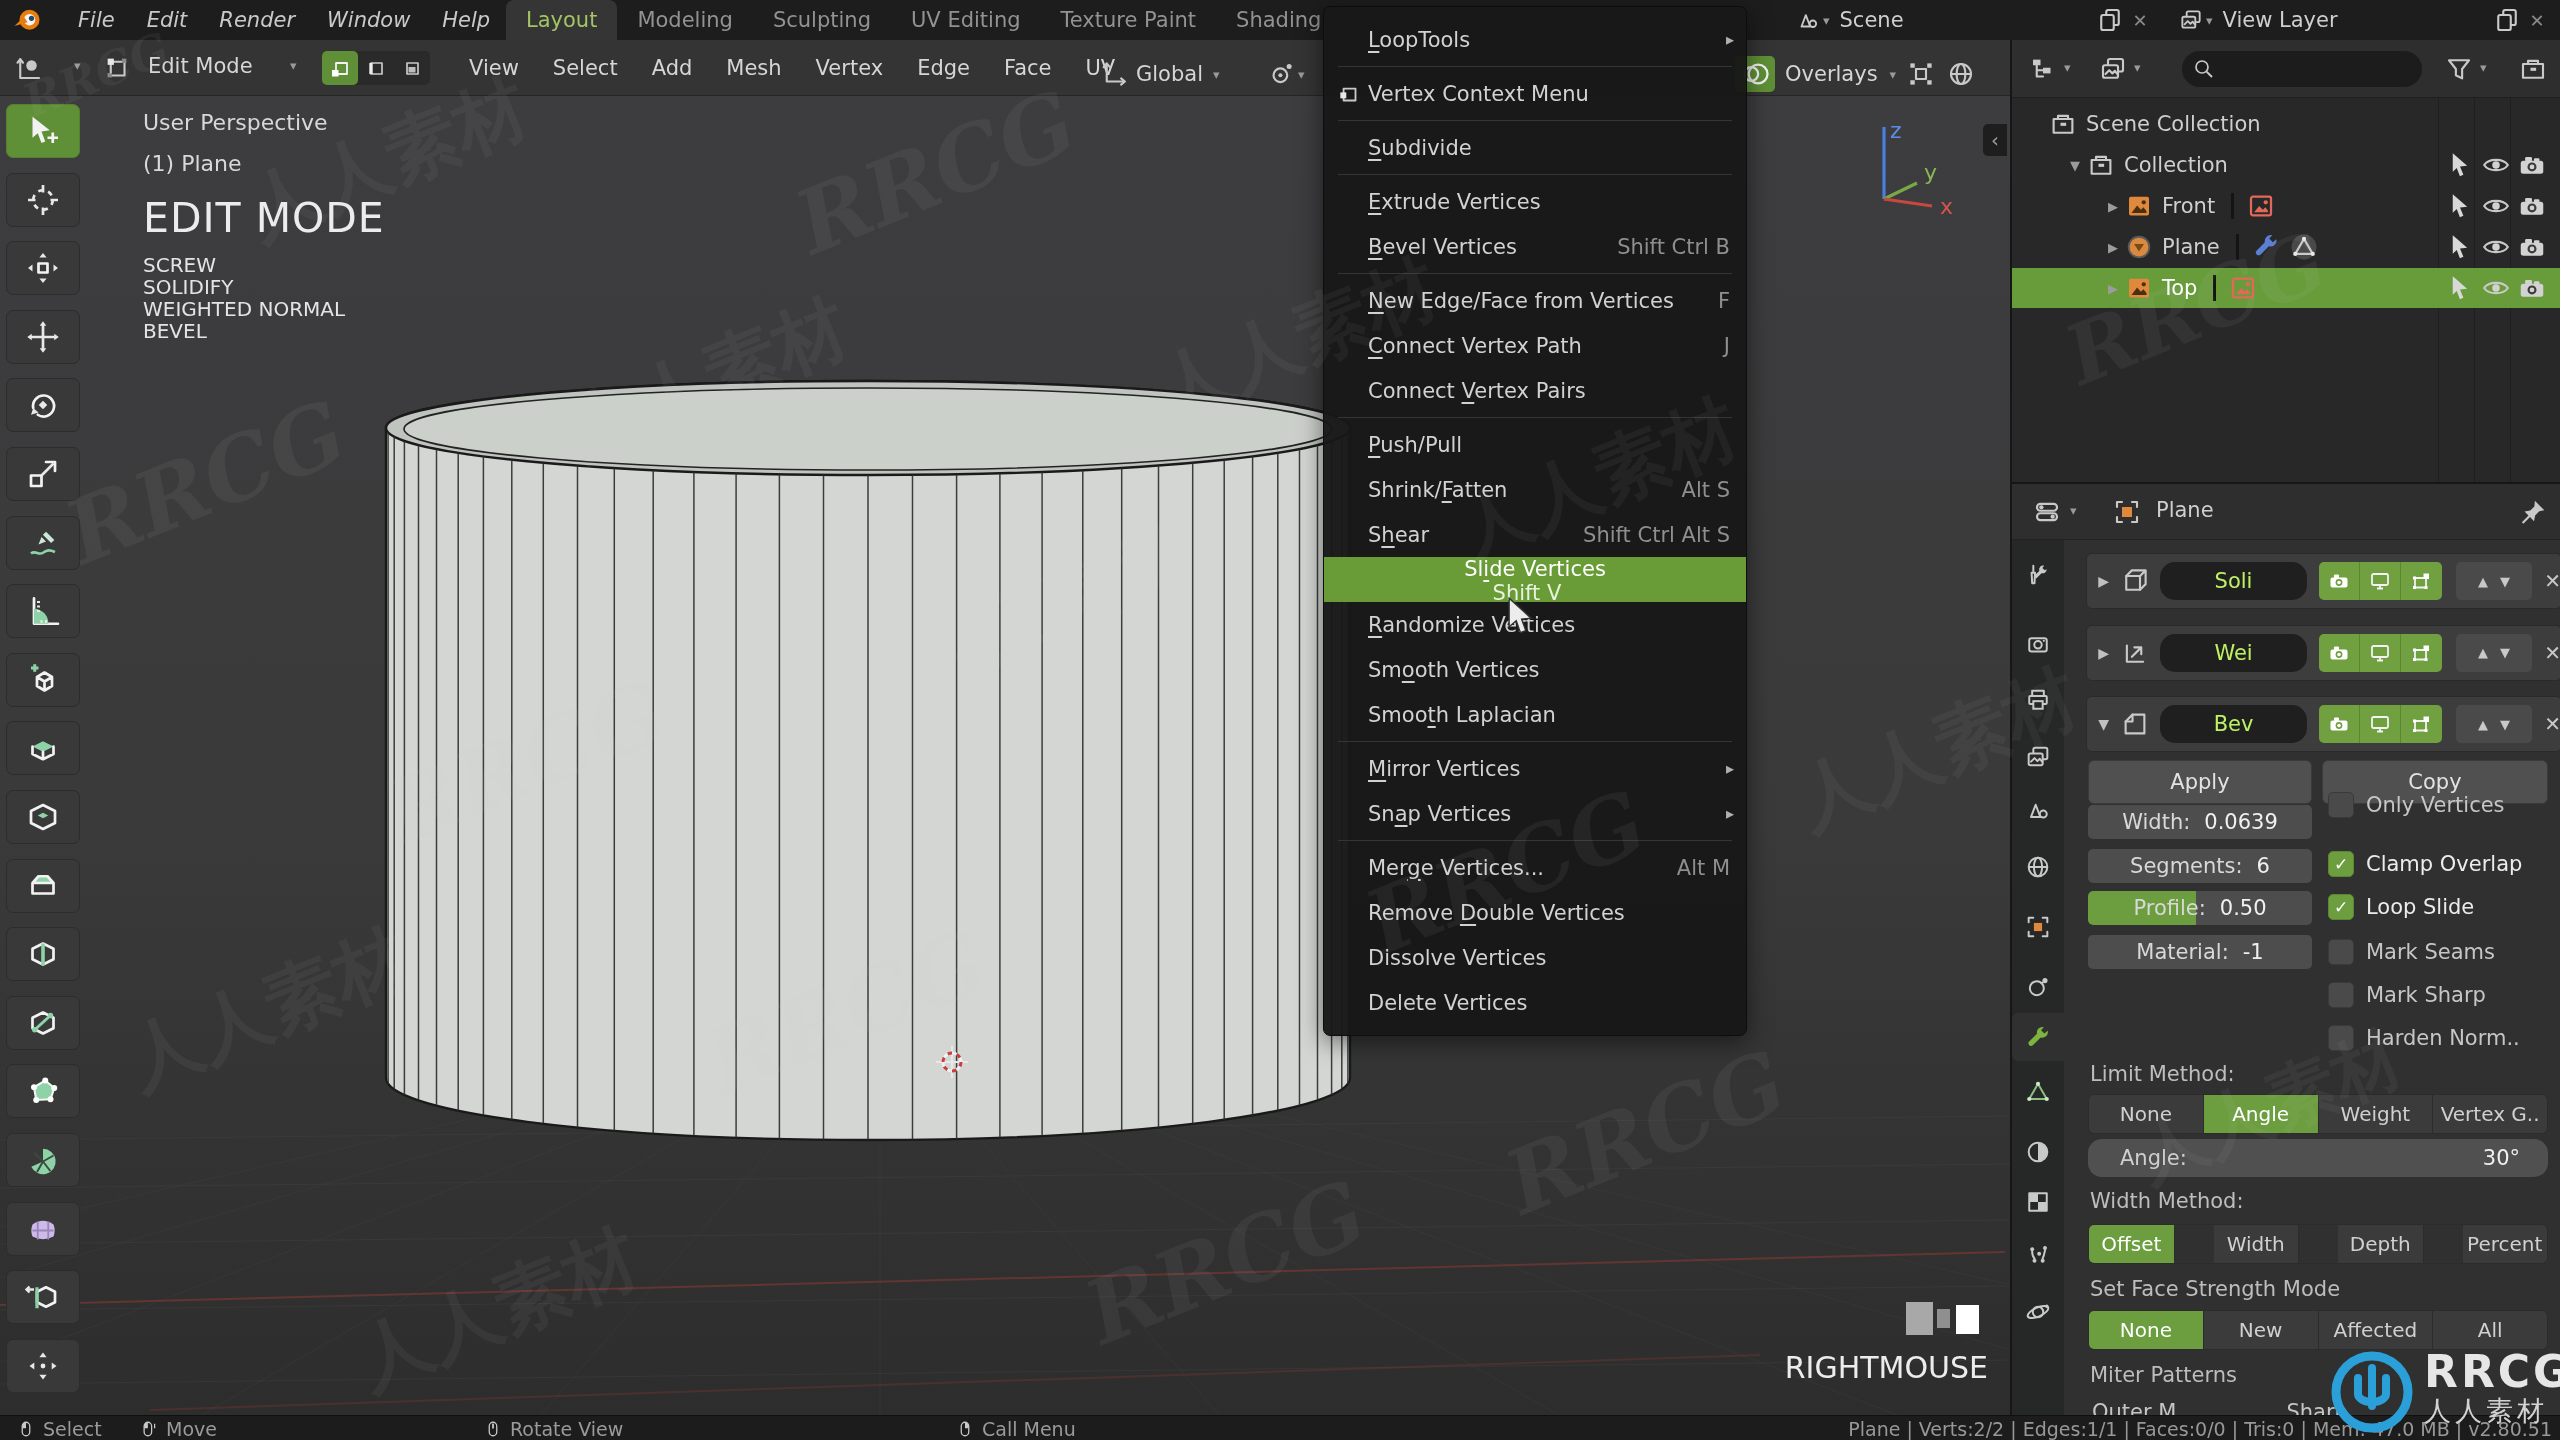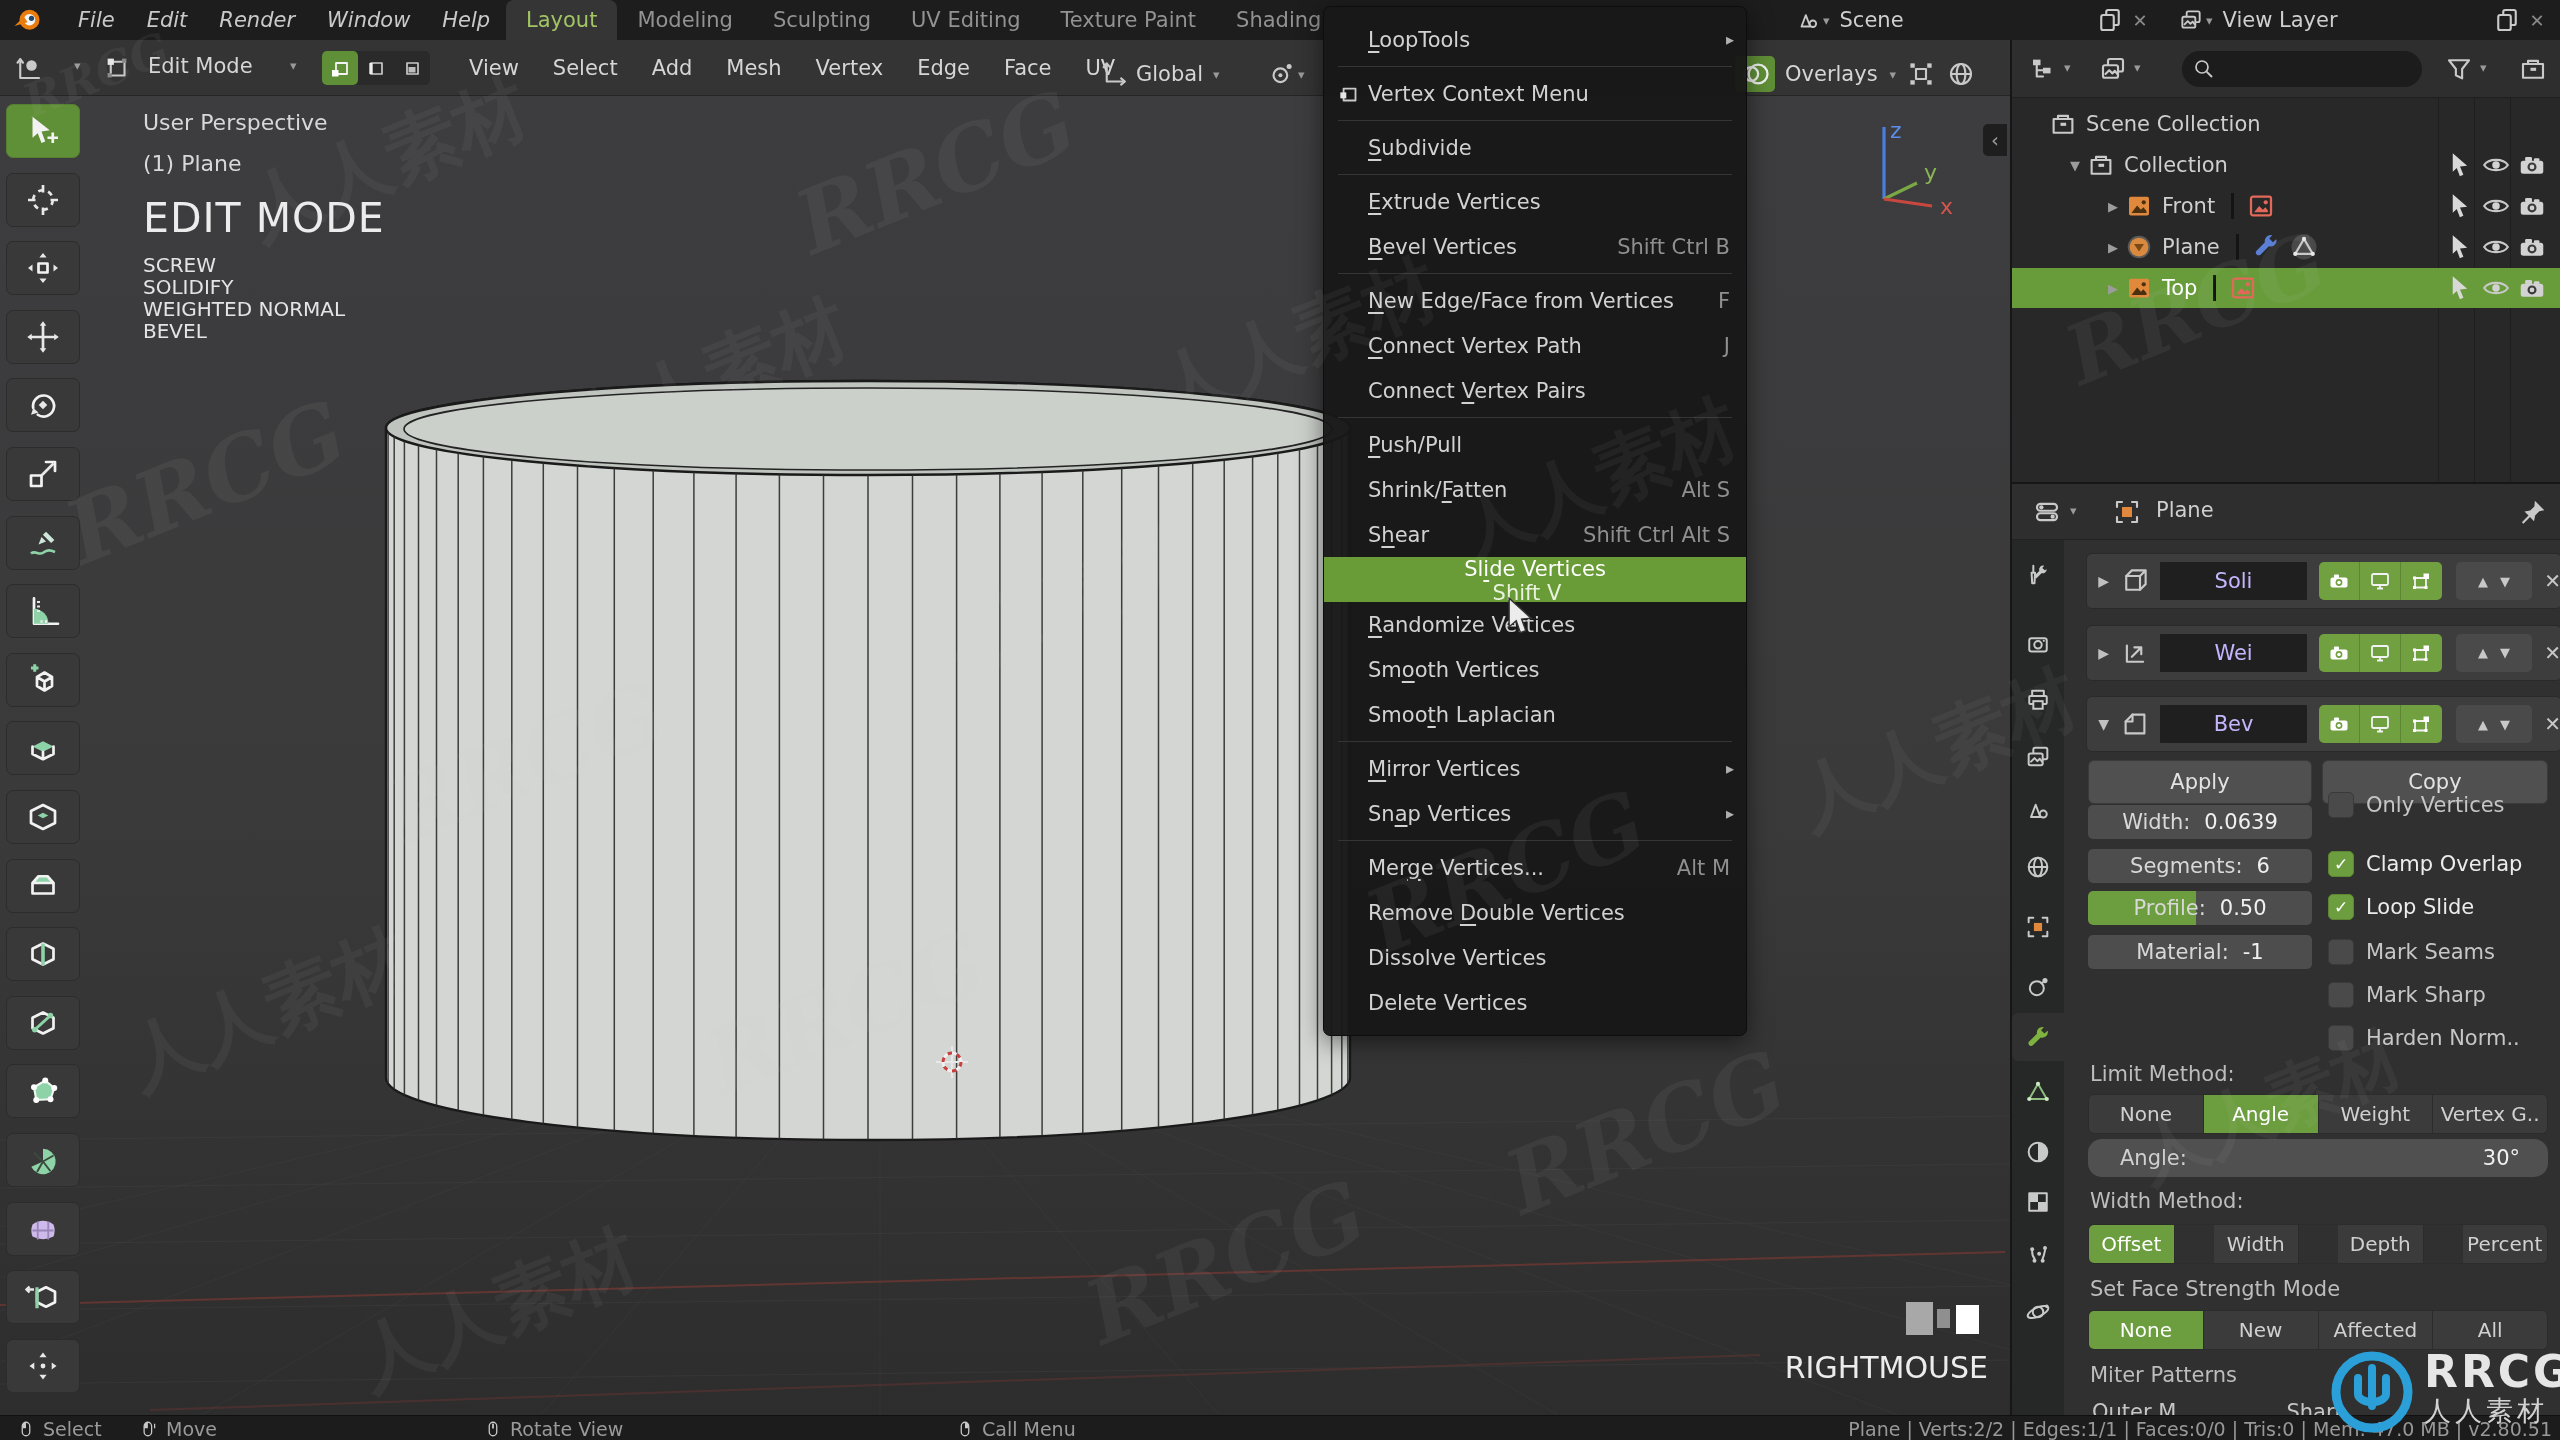--- a/index.html
+++ b/index.html
@@ -82,21 +82,21 @@
   
   #properties { position:absolute; left:2010px; top:482px; width:550px; height:933px; background:#303030; border-left:2px solid #161616; border-top:2px solid #161616; overflow:hidden; color:#cfcfcf; font-size:21px; }
   #prop-header { position:absolute; left:0; top:0; width:550px; height:56px; background:#2e2e2e; border-bottom:1px solid #222; display:flex; align-items:center; }
   #prop-tabs { position:absolute; left:0; top:56px; width:52px; height:877px; background:#262727; }
   .ptab { position:absolute; left:0; width:52px; height:48px; display:flex; align-items:center; justify-content:center; }
   .ptab svg { width:28px; height:28px; }
   .ptab.active { background:#303030; border-radius:6px 0 0 6px; }
   .modrow { position:absolute; left:74px; width:476px; height:56px; background:#3d3d3d; border:1px solid #2a2a2a; border-radius:6px; display:flex; align-items:center; }
   .modrow .disc { width:34px; text-align:center; font-size:14px; color:#c0c0c0; }
   .modrow .mic { width:30px; height:30px; display:inline-flex; margin-right:10px; }
-  .modname { width:150px; height:38px; background:#1f1f1f; border-radius:1px; color:#c4b5fd; display:flex; align-items:center; justify-content:center; }
+  .modname { width:150px; height:38px; background:#1f1f1f; border-radius:15px; color:#bef264; display:flex; align-items:center; justify-content:center; }
   .modtoggles { display:flex; margin-left:12px; border-radius:5px; overflow:hidden; }
   .mtg { width:42px; height:38px; background:#70a03f; display:flex; align-items:center; justify-content:center; border-right:1px solid #5c8632; }
   .mtg:last-child { border-right:none; }
   .mtg svg { width:24px; height:24px; }
   .updown { margin-left:14px; width:78px; height:38px; background:#4a4a4a; border-radius:5px; display:flex; align-items:center; justify-content:center; gap:12px; color:#c8c8c8; font-size:13px; }
   .modx { margin-left:12px; color:#c8c8c8; font-size:20px; }
   .pbtn { position:absolute; height:44px; background:#505050; border:1px solid #3a3a3a; border-radius:6px; color:#e2e2e2; display:flex; align-items:center; justify-content:center; }
   .pfield { position:absolute; left:76px; width:224px; height:34px; background:#4d4d4d; border-radius:5px; display:flex; align-items:center; justify-content:center; gap:14px; overflow:hidden; }
   .pfield .fl { color:#d8d8d8; } .pfield .fv { color:#f0f0f0; }
   .pfill { position:absolute; left:0; top:0; bottom:0; background:#6c9d3f; border-radius:5px 0 0 5px; }

